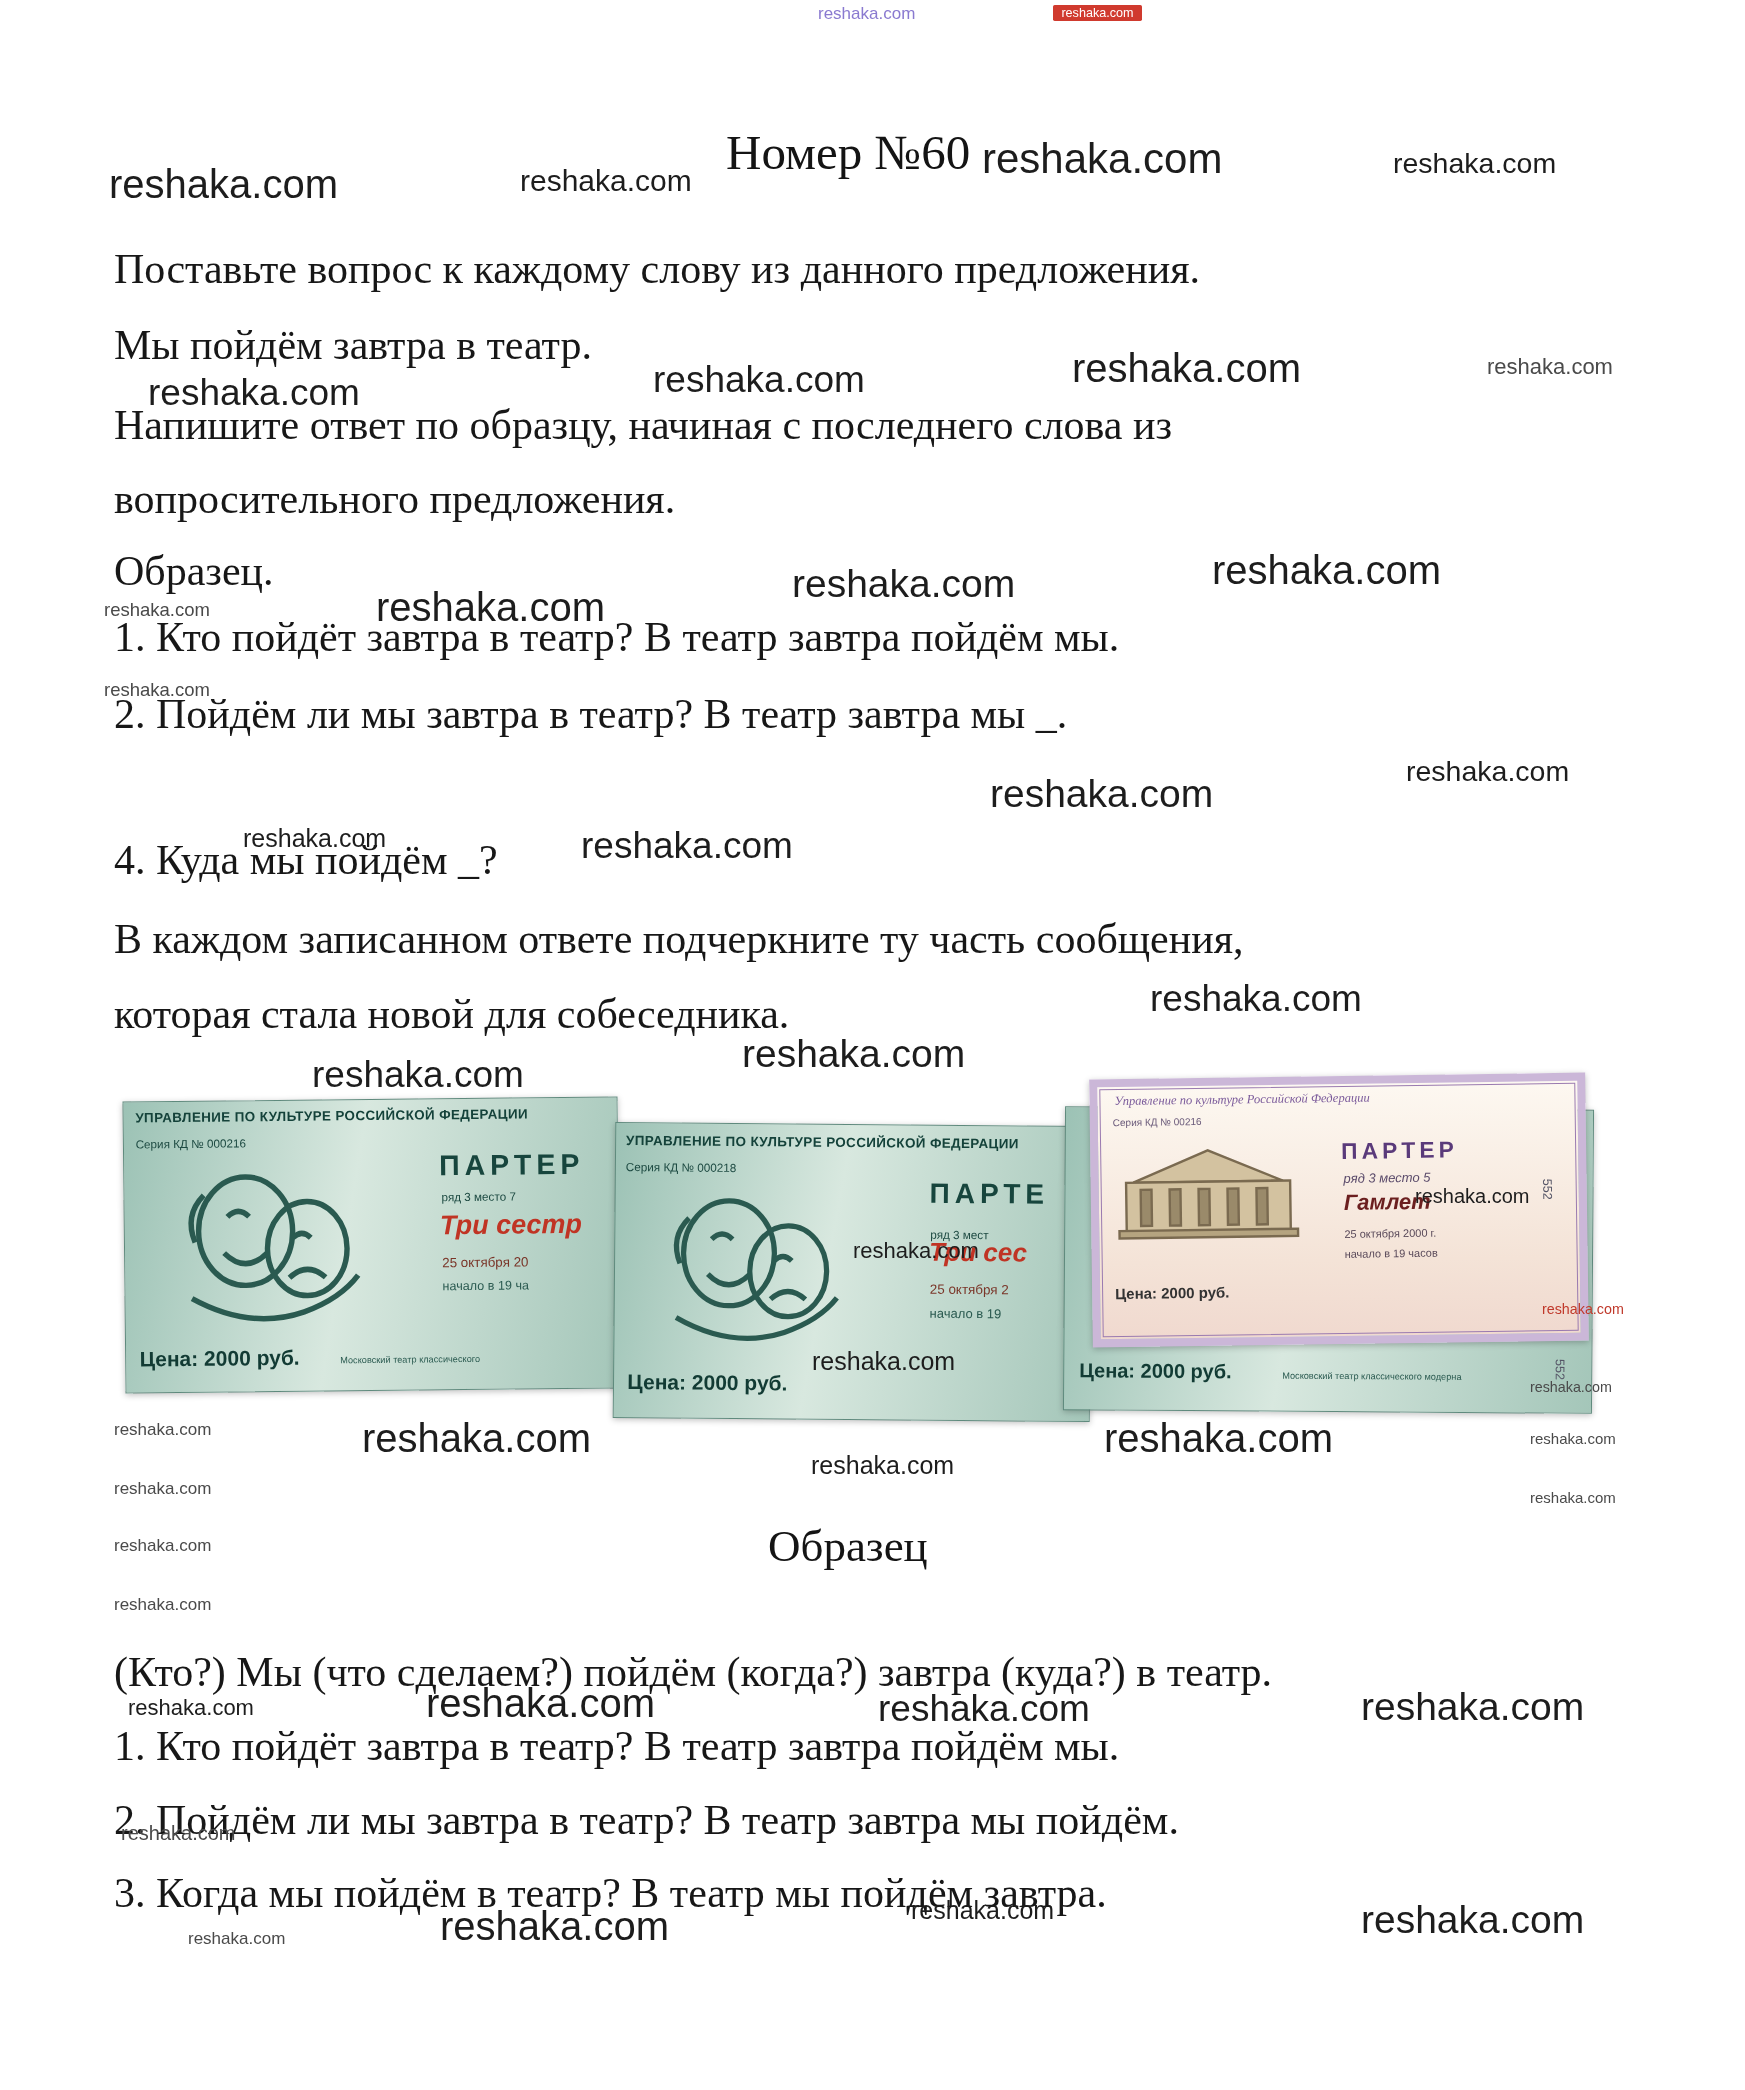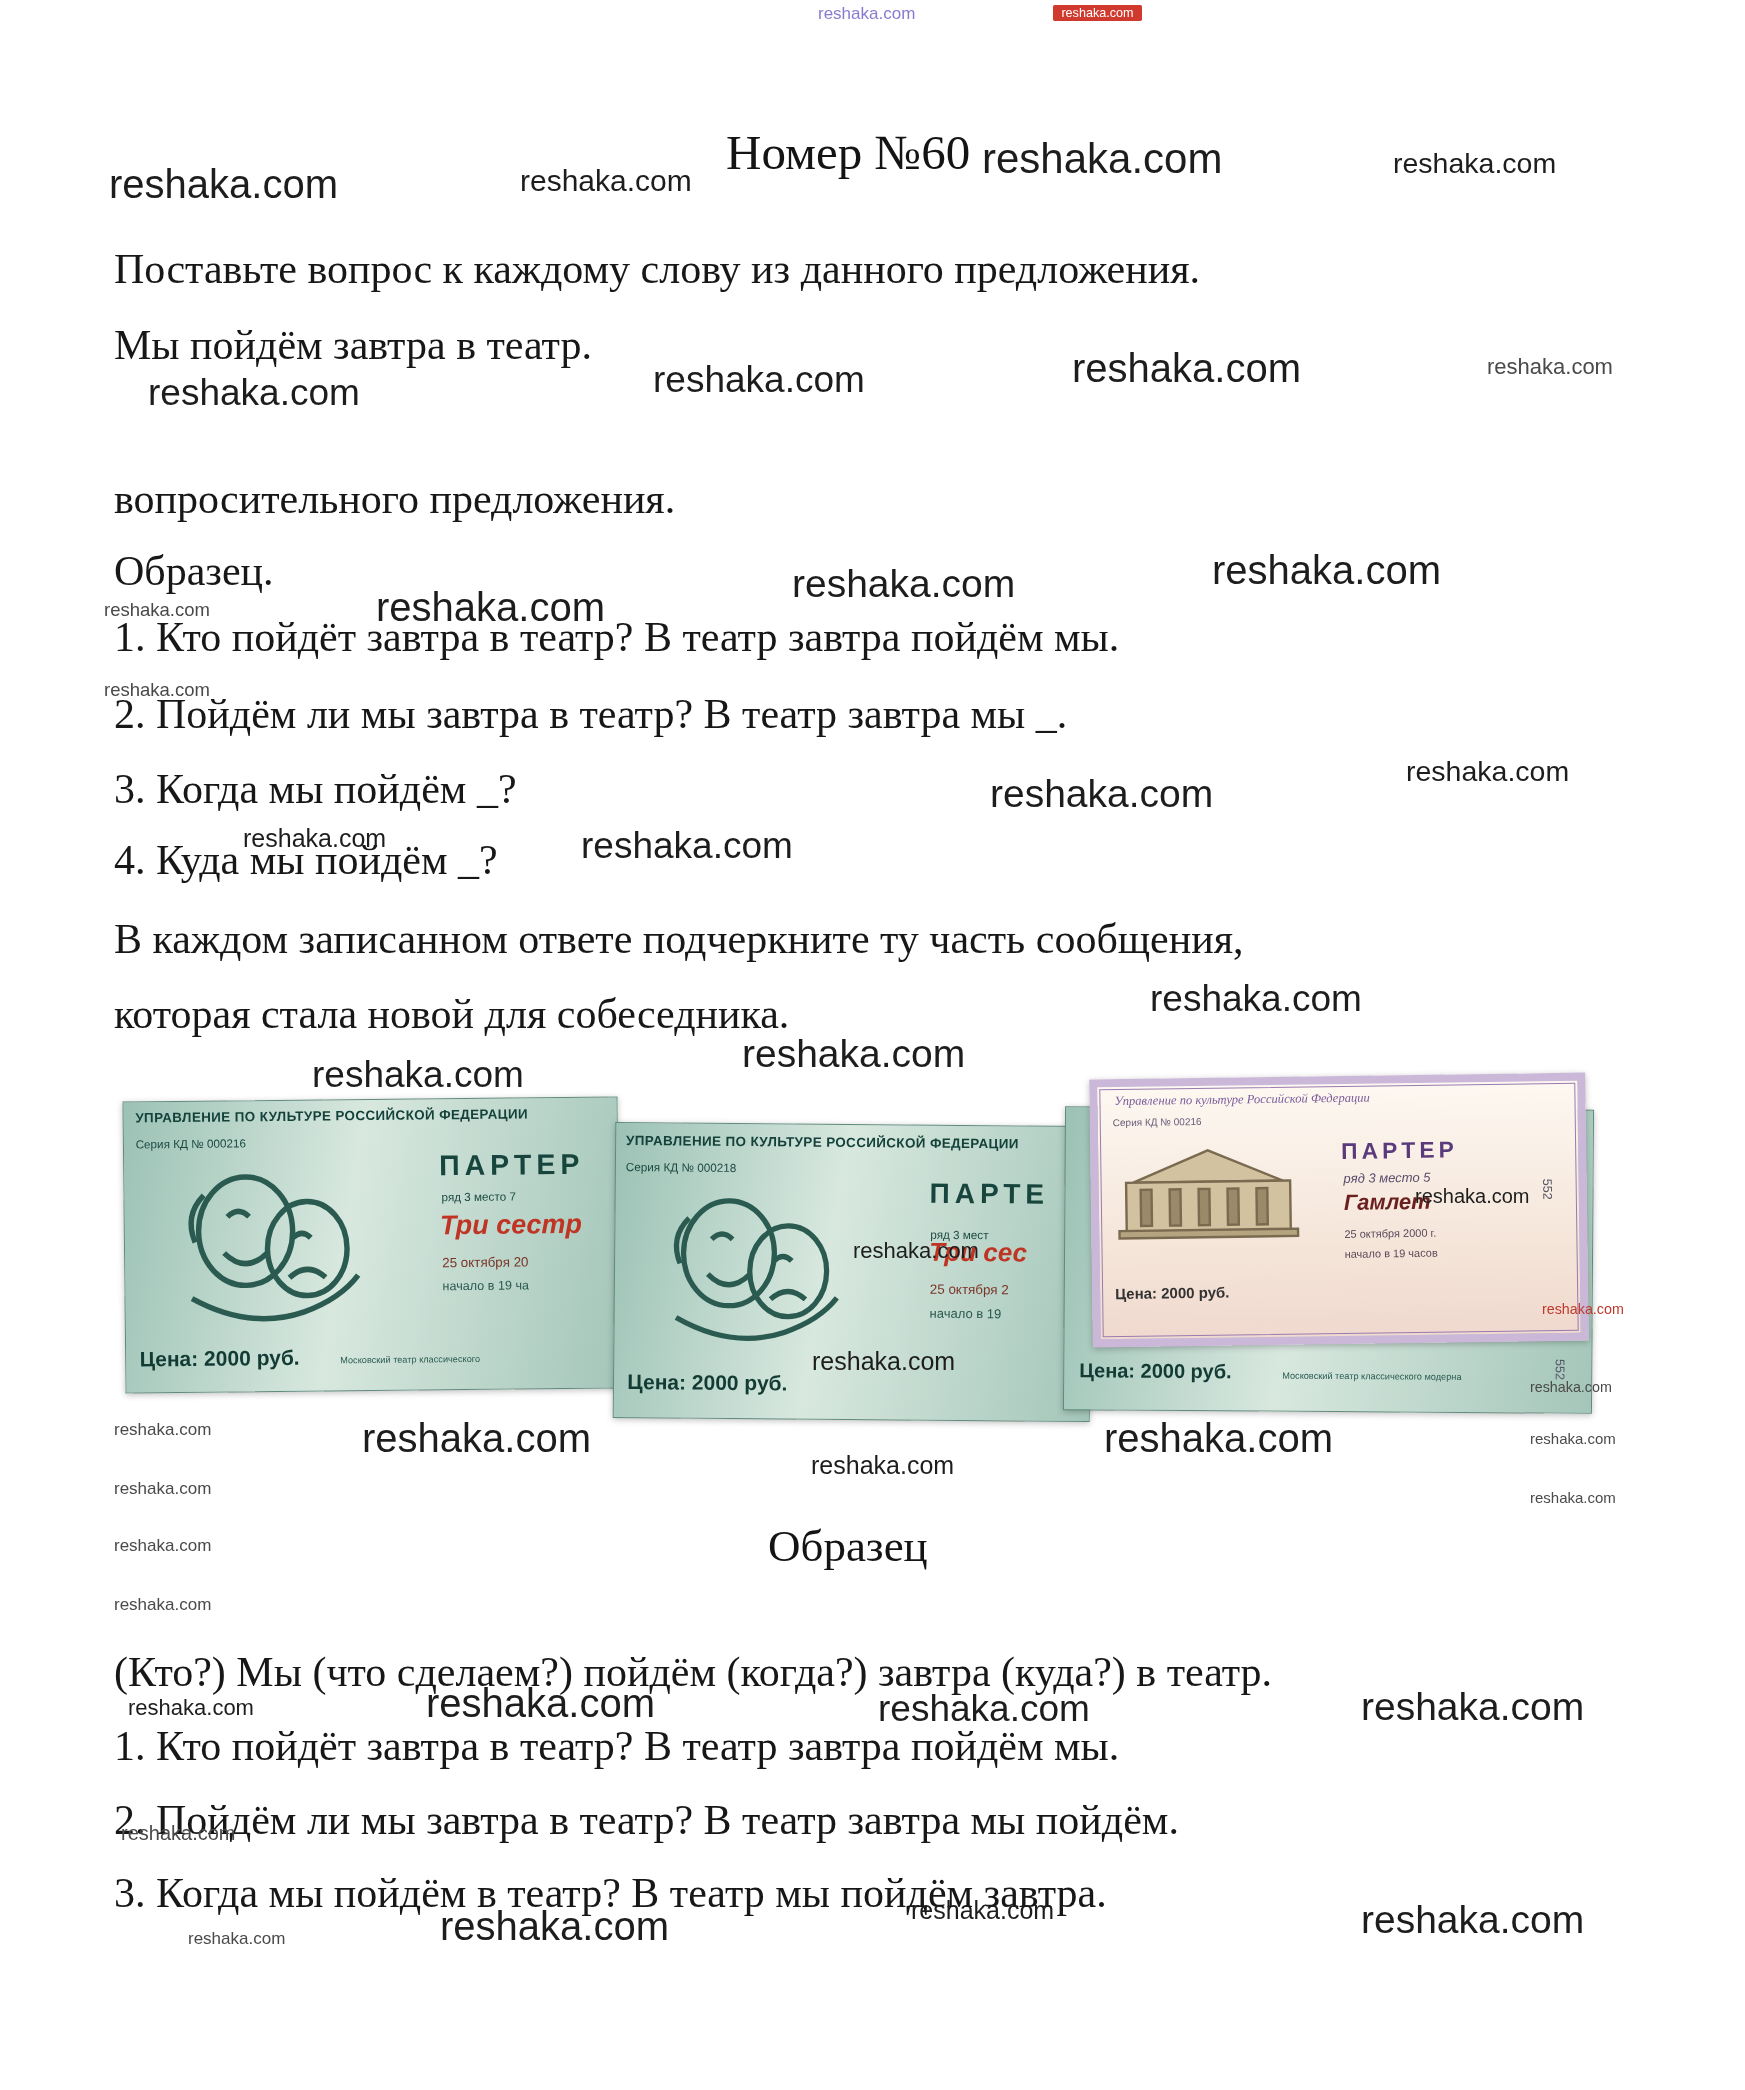--- a/index.html
+++ b/index.html
@@ -58,32 +58,32 @@
   <div class="wm" style="left:1393px;top:149px;font-size:28.5px">reshaka.com</div>
 
   <div class="line" style="left:114px;top:321px">Мы пойдём завтра в театр.</div>
   <div class="line" style="left:114px;top:245px">Поставьте вопрос к каждому слову из данного предложения.</div>
 
   <div class="wm" style="left:148px;top:374px;font-size:37px">reshaka.com</div>
   <div class="wm" style="left:653px;top:361px;font-size:37px">reshaka.com</div>
   <div class="wm" style="left:1072px;top:348px;font-size:40px">reshaka.com</div>
   <div class="wm wm-gray" style="left:1487px;top:356px;font-size:22px">reshaka.com</div>
 
+  <div class="line" style="left:114px;top:401px">Напишите ответ по образцу, начиная с последнего слова из</div>
   <div class="line" style="left:114px;top:475px">вопросительного предложения.</div>
   <div class="line bold" style="left:114px;top:547px">Образец.</div>
 
   <div class="wm" style="left:376px;top:587px;font-size:40px">reshaka.com</div>
   <div class="wm" style="left:792px;top:564px;font-size:39px">reshaka.com</div>
   <div class="wm" style="left:1212px;top:550px;font-size:40px">reshaka.com</div>
   <div class="wm wm-gray" style="left:104px;top:601px;font-size:18.5px">reshaka.com</div>
   <div class="wm wm-gray" style="left:104px;top:681px;font-size:18.5px">reshaka.com</div>
 
   <div class="line" style="left:114px;top:613px">1. Кто пойдёт завтра в театр? В театр завтра пойдём мы.</div>
   <div class="line" style="left:114px;top:690px">2. Пойдём ли мы завтра в театр? В театр завтра мы _.</div>
-  <div class="line" style="left:114px;top:765px">3. Когда мы пойдём _?</div>
   <div class="line" style="left:114px;top:836px">4. Куда мы пойдём _?</div>
 
   <div class="wm" style="left:990px;top:774px;font-size:39px">reshaka.com</div>
   <div class="wm" style="left:1406px;top:757px;font-size:28.5px">reshaka.com</div>
   <div class="wm" style="left:243px;top:826px;font-size:25px">reshaka.com</div>
   <div class="wm" style="left:581px;top:827px;font-size:37px">reshaka.com</div>
 
   <div class="line" style="left:114px;top:915px">В каждом записанном ответе подчеркните ту часть сообщения,</div>
   <div class="line" style="left:114px;top:990px">которая стала новой для собеседника.</div>
 

